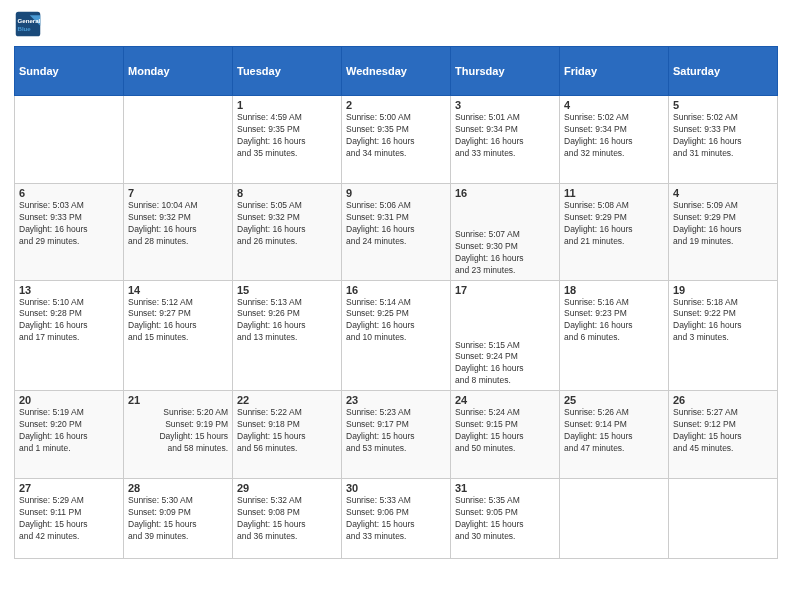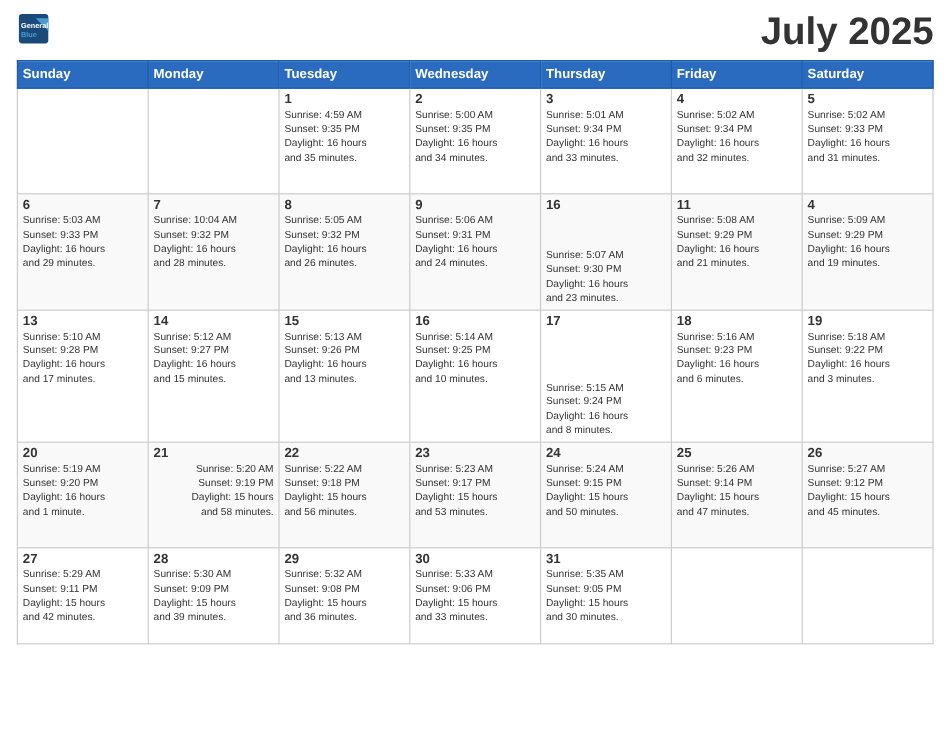--- a/index.html
+++ b/index.html
@@ -47,21 +47,21 @@
     .calendar {
       width: 100%;
       border-collapse: collapse;
       border: 1px solid #ccc;
     }
     .calendar th {
       background: #2a6bbf;
       color: #fff;
       font-size: 11px;
       font-weight: bold;
-      padding: 5px 4px;
+      padding: 18px 4px;
       text-align: left;
       border: 1px solid #1a5aaf;
     }
     .calendar td {
       width: 14.28%;
       vertical-align: top;
       border: 1px solid #ccc;
       padding: 3px 4px;
       height: 88px;
       background: #fff;
@@ -98,21 +98,20 @@
   <div class="header">
     <div class="logo">
       <svg class="logo-icon" viewBox="0 0 32 32">
         <rect x="2" y="2" width="28" height="28" rx="3" fill="#1a4a7a"></rect>
         <polygon points="18,6 30,6 30,18" fill="#4a9ad4"></polygon>
         <text x="4" y="15" font-size="7" fill="white" font-weight="bold">General</text>
         <text x="4" y="24" font-size="7" fill="#4a9ad4" font-weight="bold">Blue</text>
       </svg>
     </div>
     <div class="title-block">
-      <div class="month-year">July 2025</div>
     </div>
   </div>
 
   <table class="calendar">
     <thead>
       <tr>
         <th>Sunday</th>
         <th>Monday</th>
         <th>Tuesday</th>
         <th>Wednesday</th>

